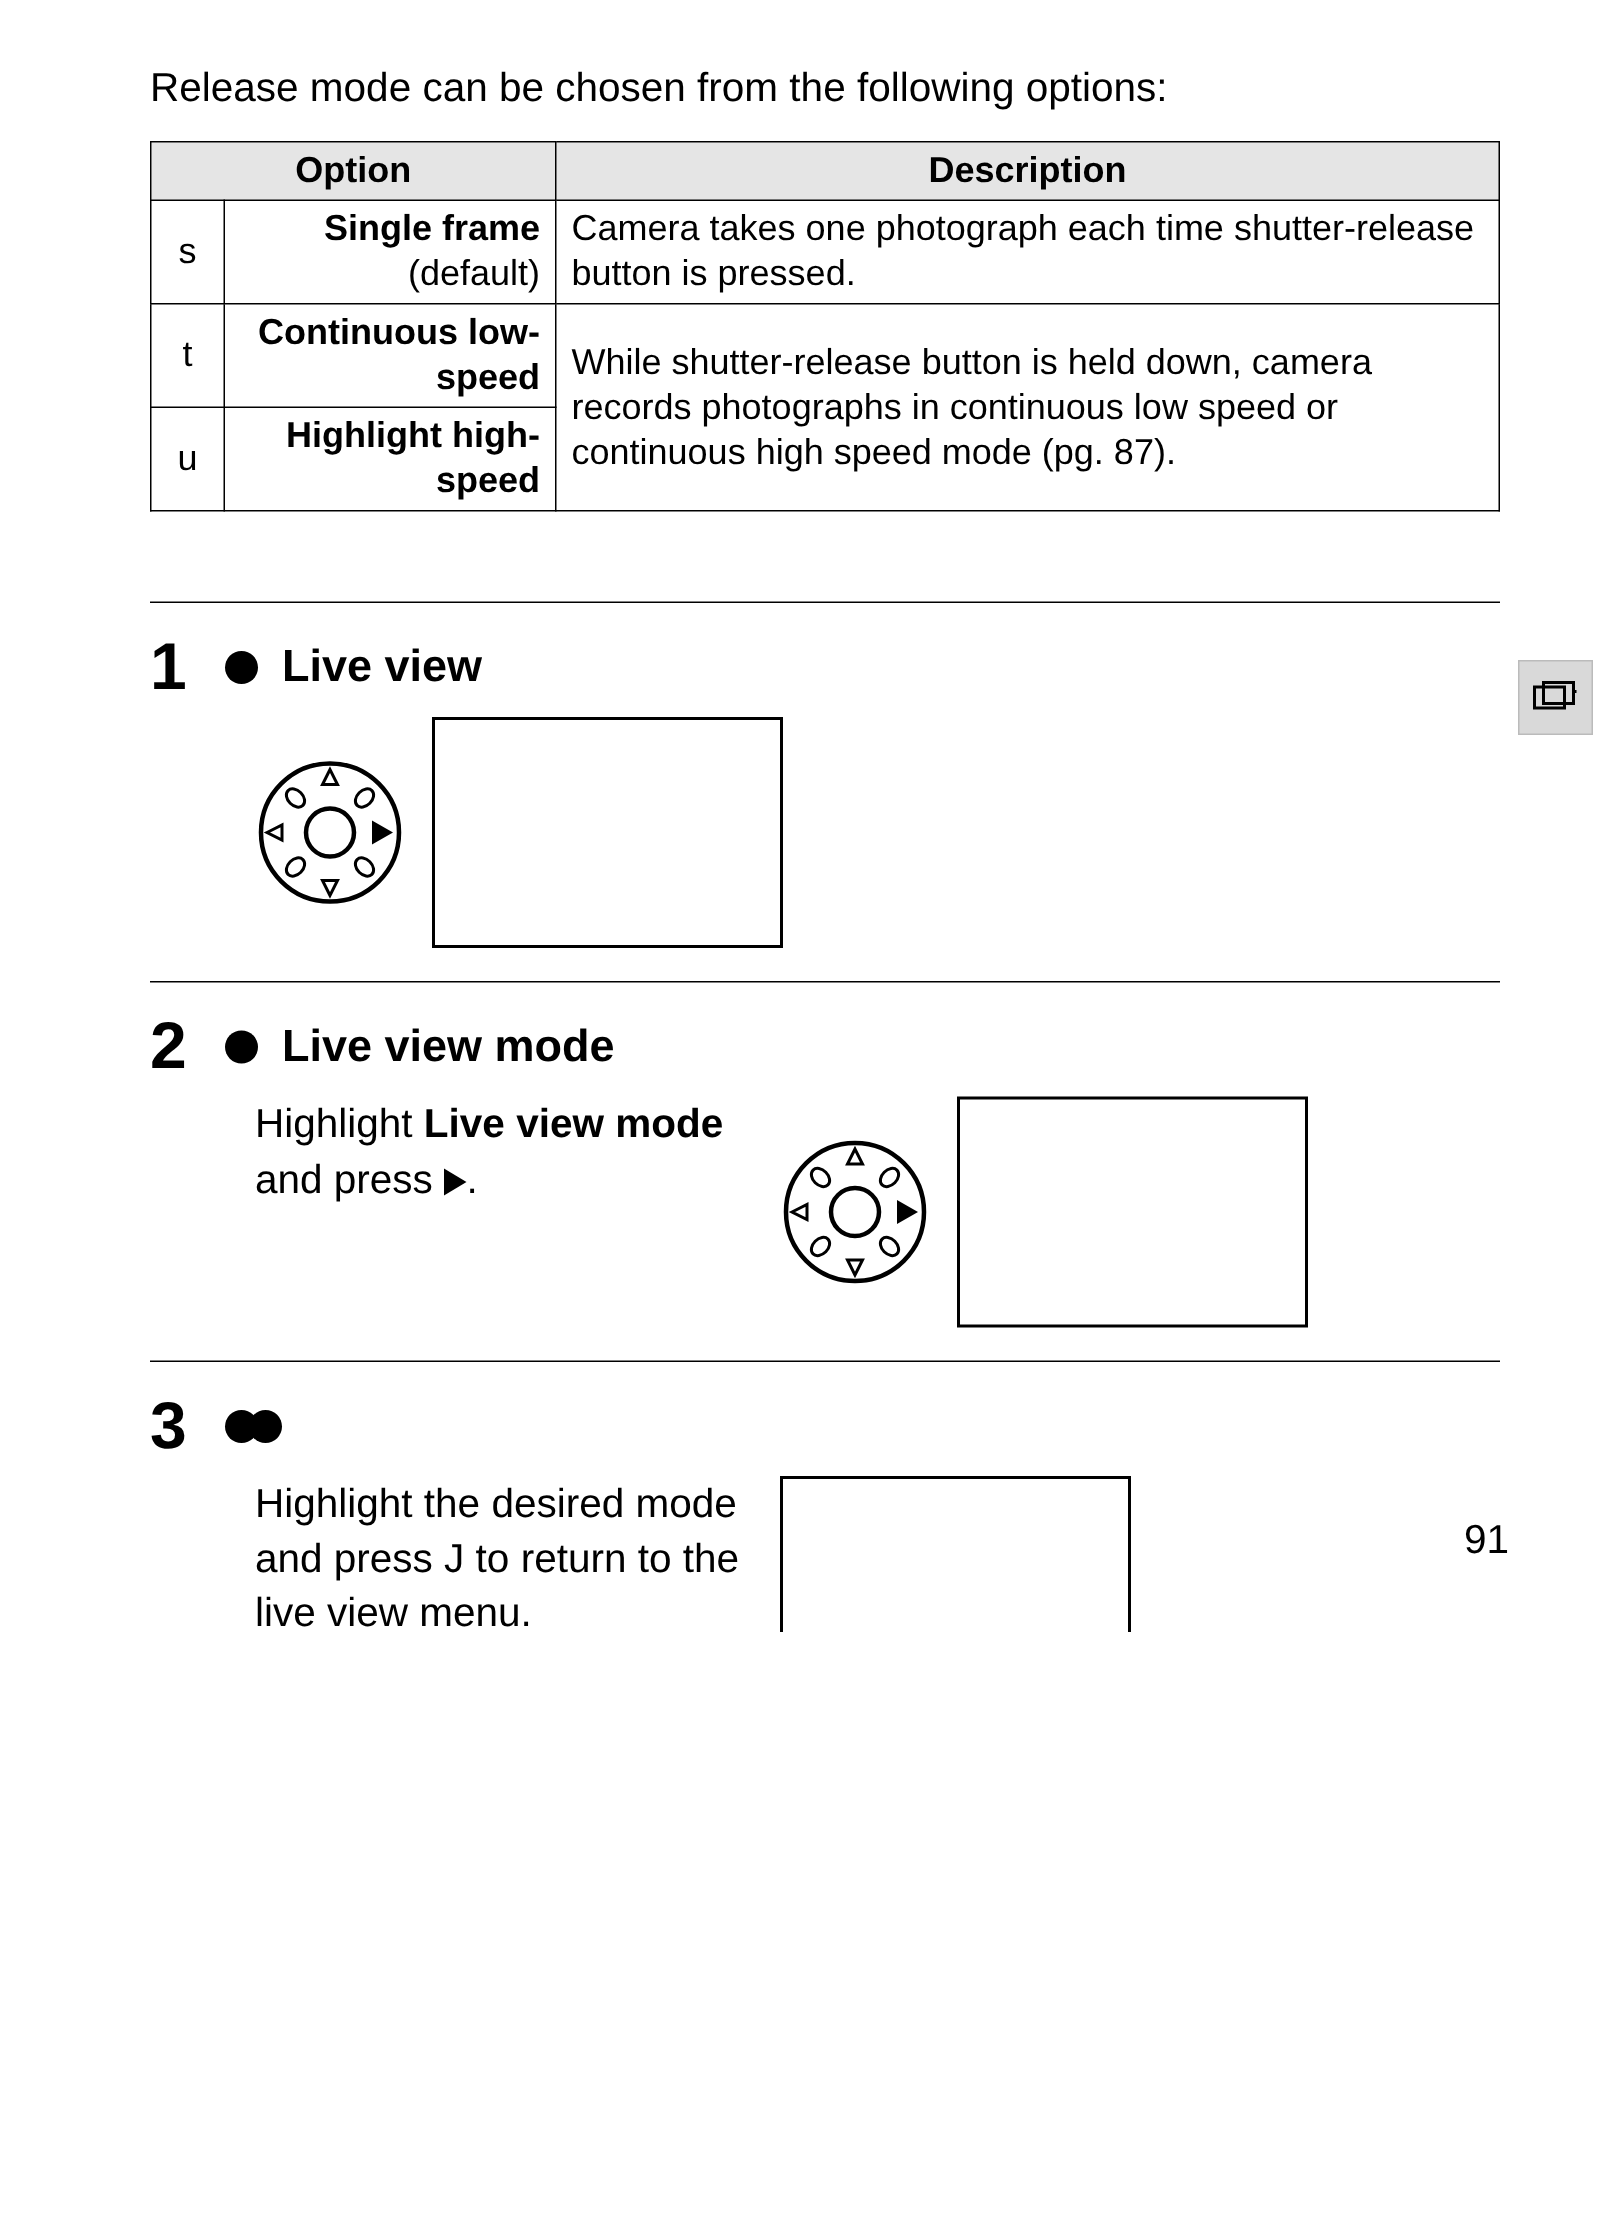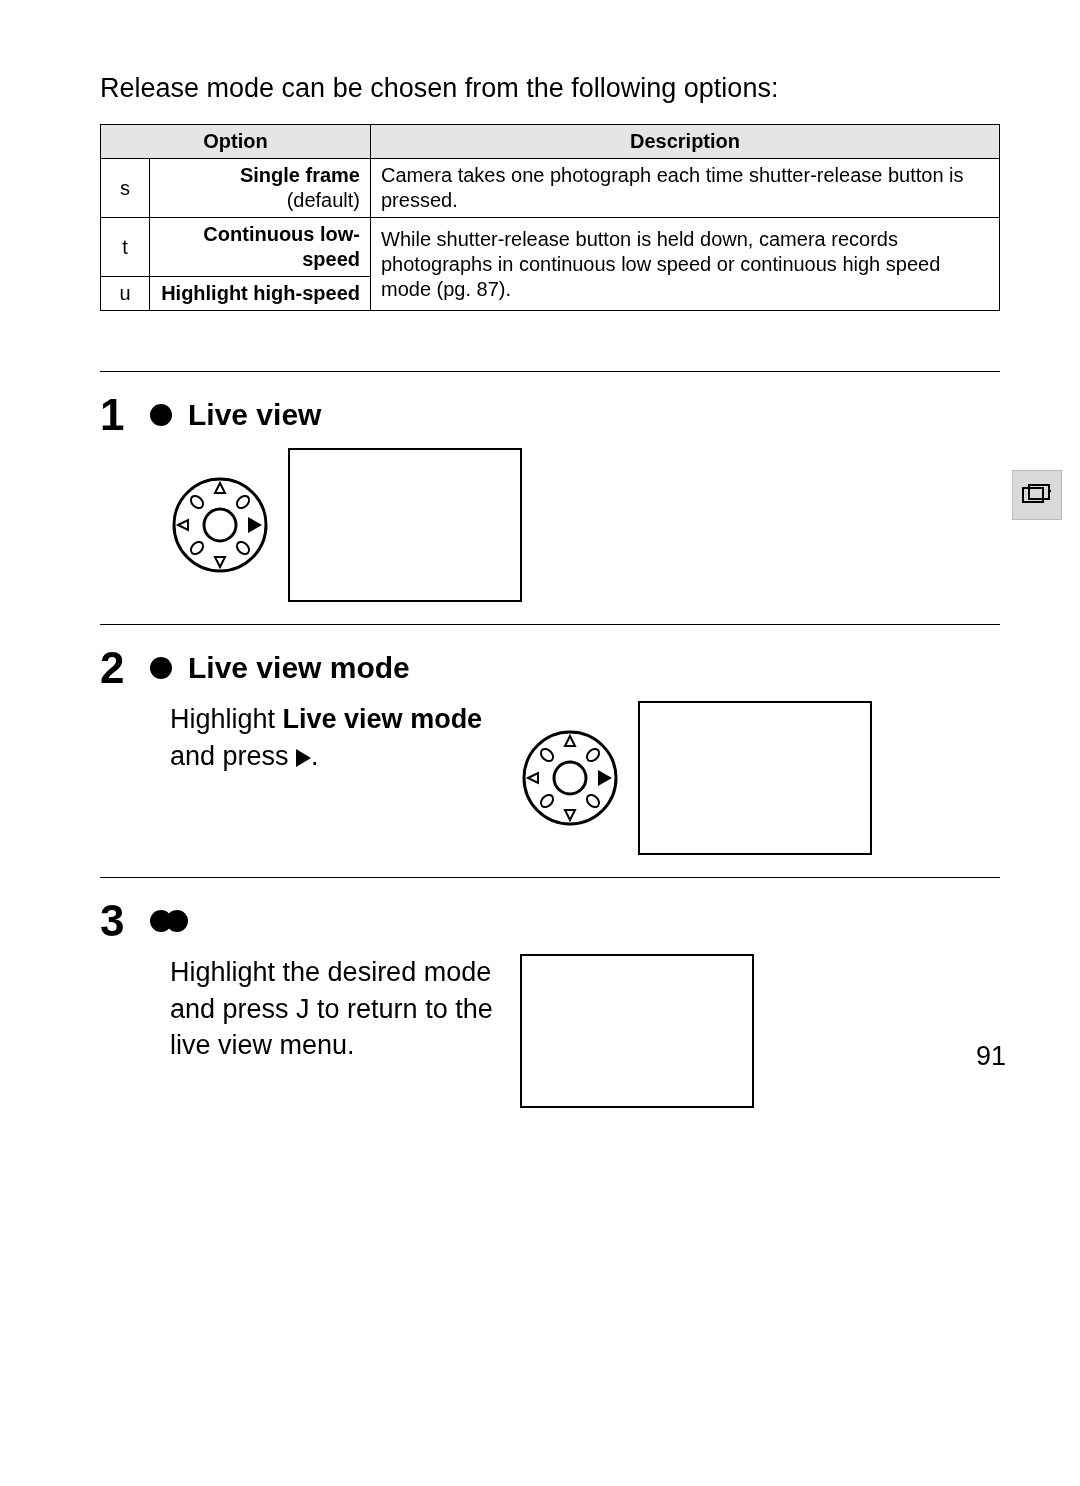--- a/index.html
+++ b/index.html
@@ -8,33 +8,32 @@
     background: #fff;
     font-family: "Segoe UI", "Helvetica Neue", Arial, sans-serif;
     color: #000;
   }
   .page {
     width: 1080px;
     height: 1088px;
     position: relative;
     box-sizing: border-box;
     padding: 40px 80px 60px 100px;
-    margin-top: 30px;
   }
   .intro {
     font-size: 27px;
     line-height: 1.35;
     margin-bottom: 18px;
   }
 
   
   table.options {
     border-collapse: collapse;
     width: 100%;
-    font-size: 20px;
+    font-size: 24px;
     line-height: 1.25;
   }
   table.options th {
     background: #e5e5e5;
     font-weight: 700;
     border: 1px solid #000;
     padding: 4px 8px;
     text-align: center;
   }
   table.options td {

